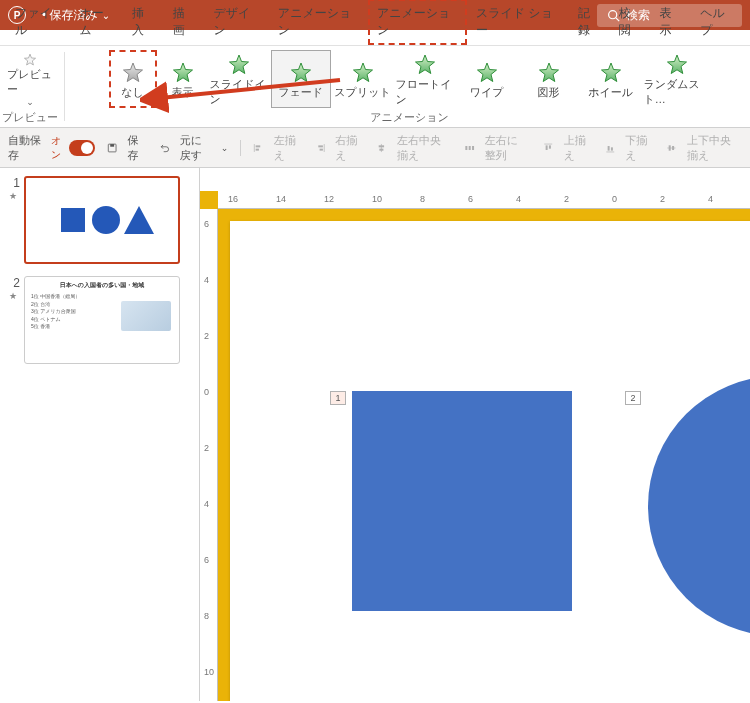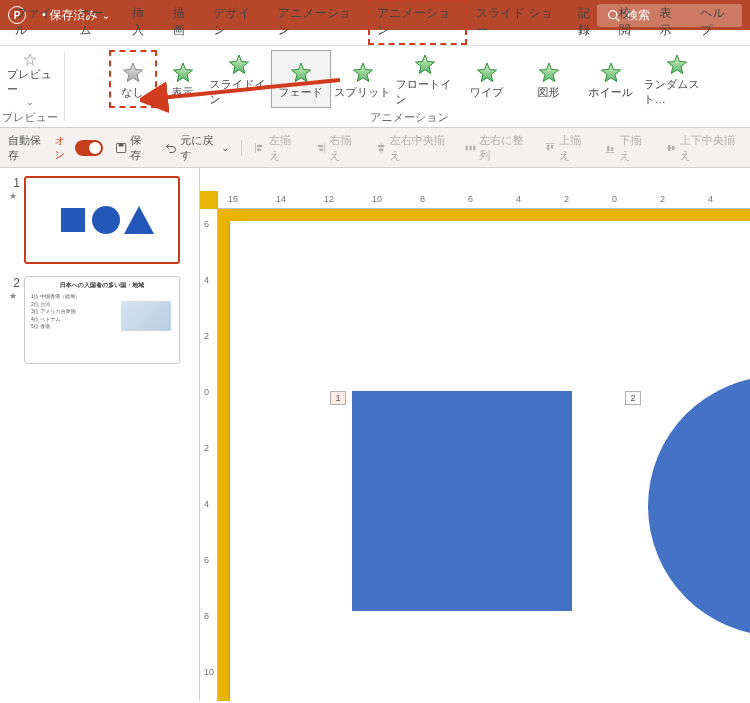--- a/index.html
+++ b/index.html
@@ -40,21 +40,21 @@
   .preview-btn { width: 48px; }
   .preview-chevron { font-size: 9px; color: #666; }
 
   
   .red-arrow { position: absolute; top: 68px; left: 140px; z-index: 20; pointer-events: none; }
 
   
   .quickbar { background: #f3f2f1; height: 40px; display: flex; align-items: center; padding: 0 8px; border-bottom: 1px solid #d0d0d0; gap: 8px; font-size: 11px; color: #555; }
   .toggle { width: 32px; height: 16px; background: #c43e1c; border-radius: 8px; position: relative; }
   .toggle::after { content:""; position: absolute; right: 2px; top: 2px; width: 12px; height: 12px; background: #fff; border-radius: 50%; }
-  .qbtn { display: flex; align-items: center; gap: 3px; color: #555; cursor: pointer; padding: 2px 4px; }
+  .qbtn { display: flex; align-items: center; gap: 10px; color: #555; cursor: pointer; padding: 2px 4px; }
   .qbtn.disabled { color: #b0b0b0; cursor: default; }
   .qsep { width: 1px; height: 16px; background: #d0d0d0; }
   .qicon { width: 14px; height: 14px; display: inline-block; }
 
   
   .main { display: flex; height: calc(703px - 30px - 30px - 82px - 28px); }
   .thumbs { width: 200px; background: #fff; border-right: 1px solid #d0d0d0; padding: 8px 6px; }
   .thumb-row { display: flex; gap: 4px; margin-bottom: 12px; }
   .thumb-num { width: 14px; font-size: 12px; color: #555; text-align: right; }
   .thumb-star { font-size: 9px; color: #888; }

